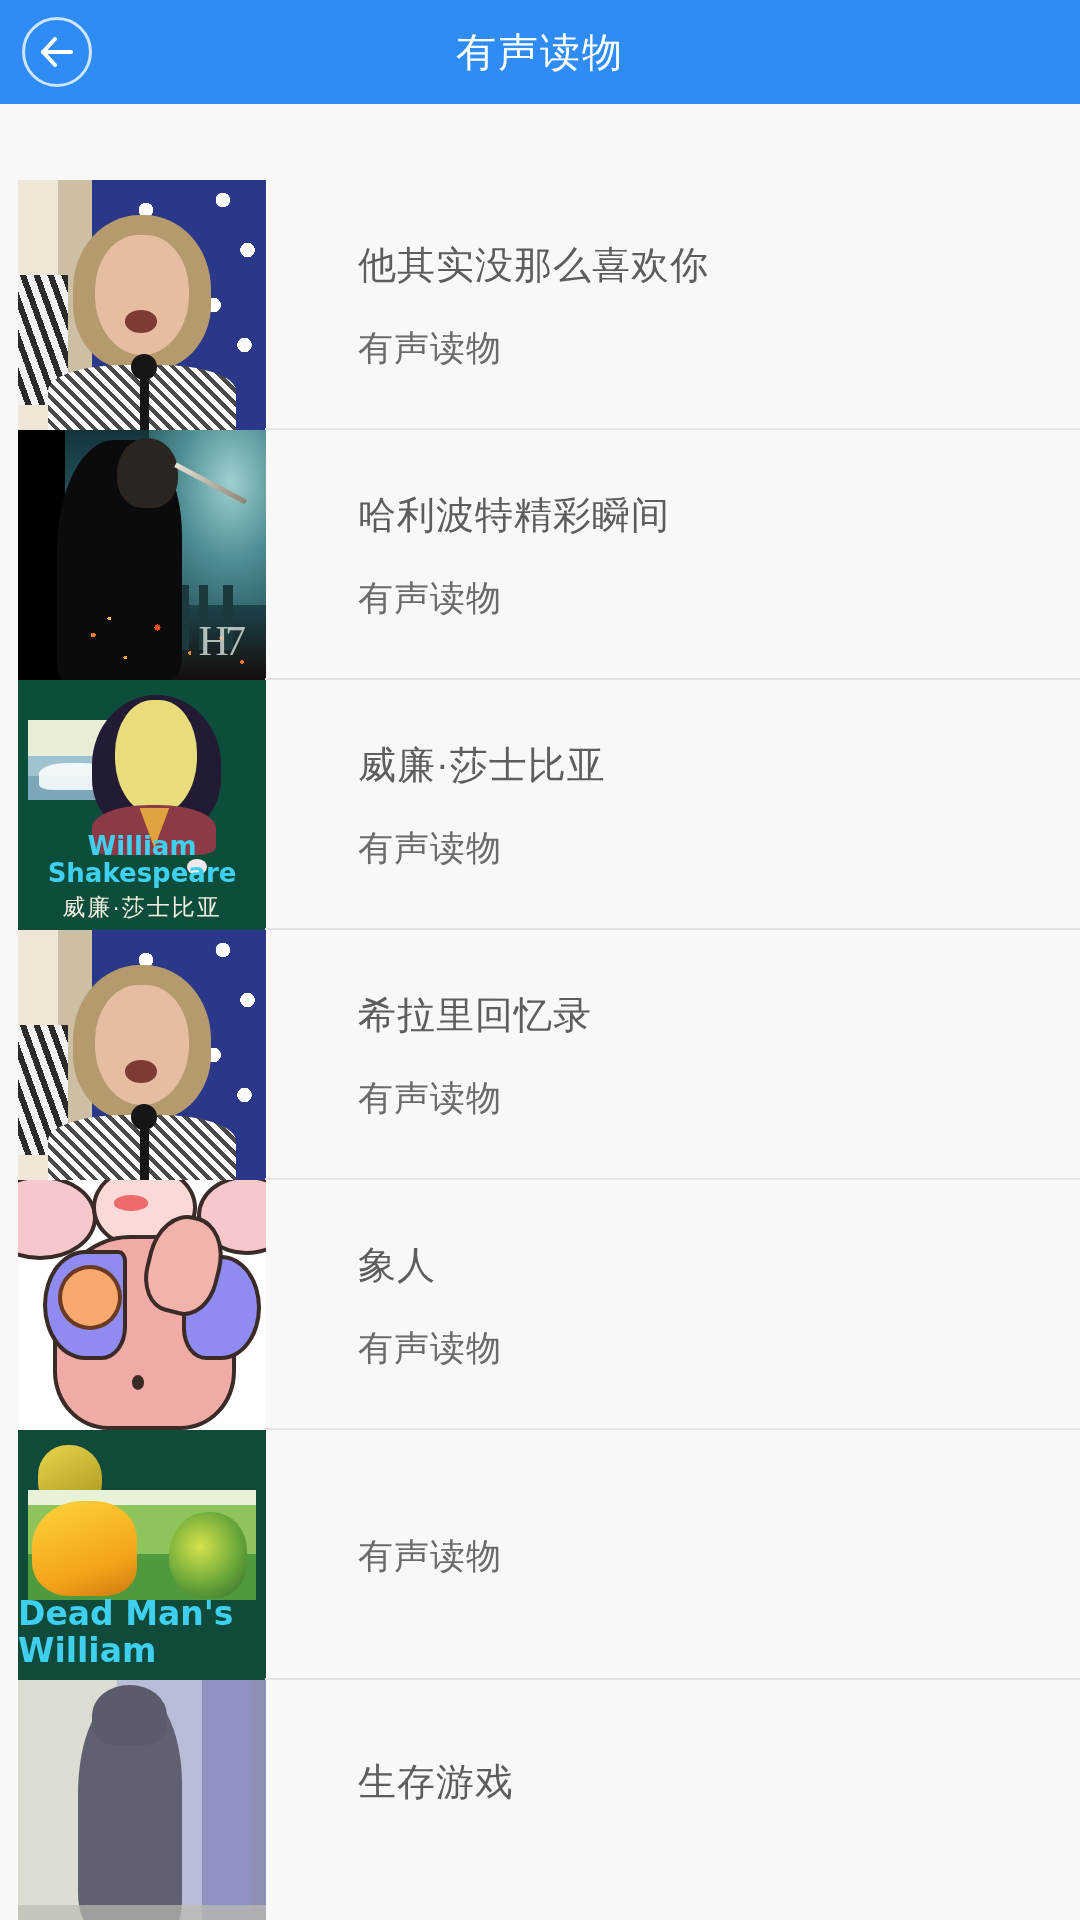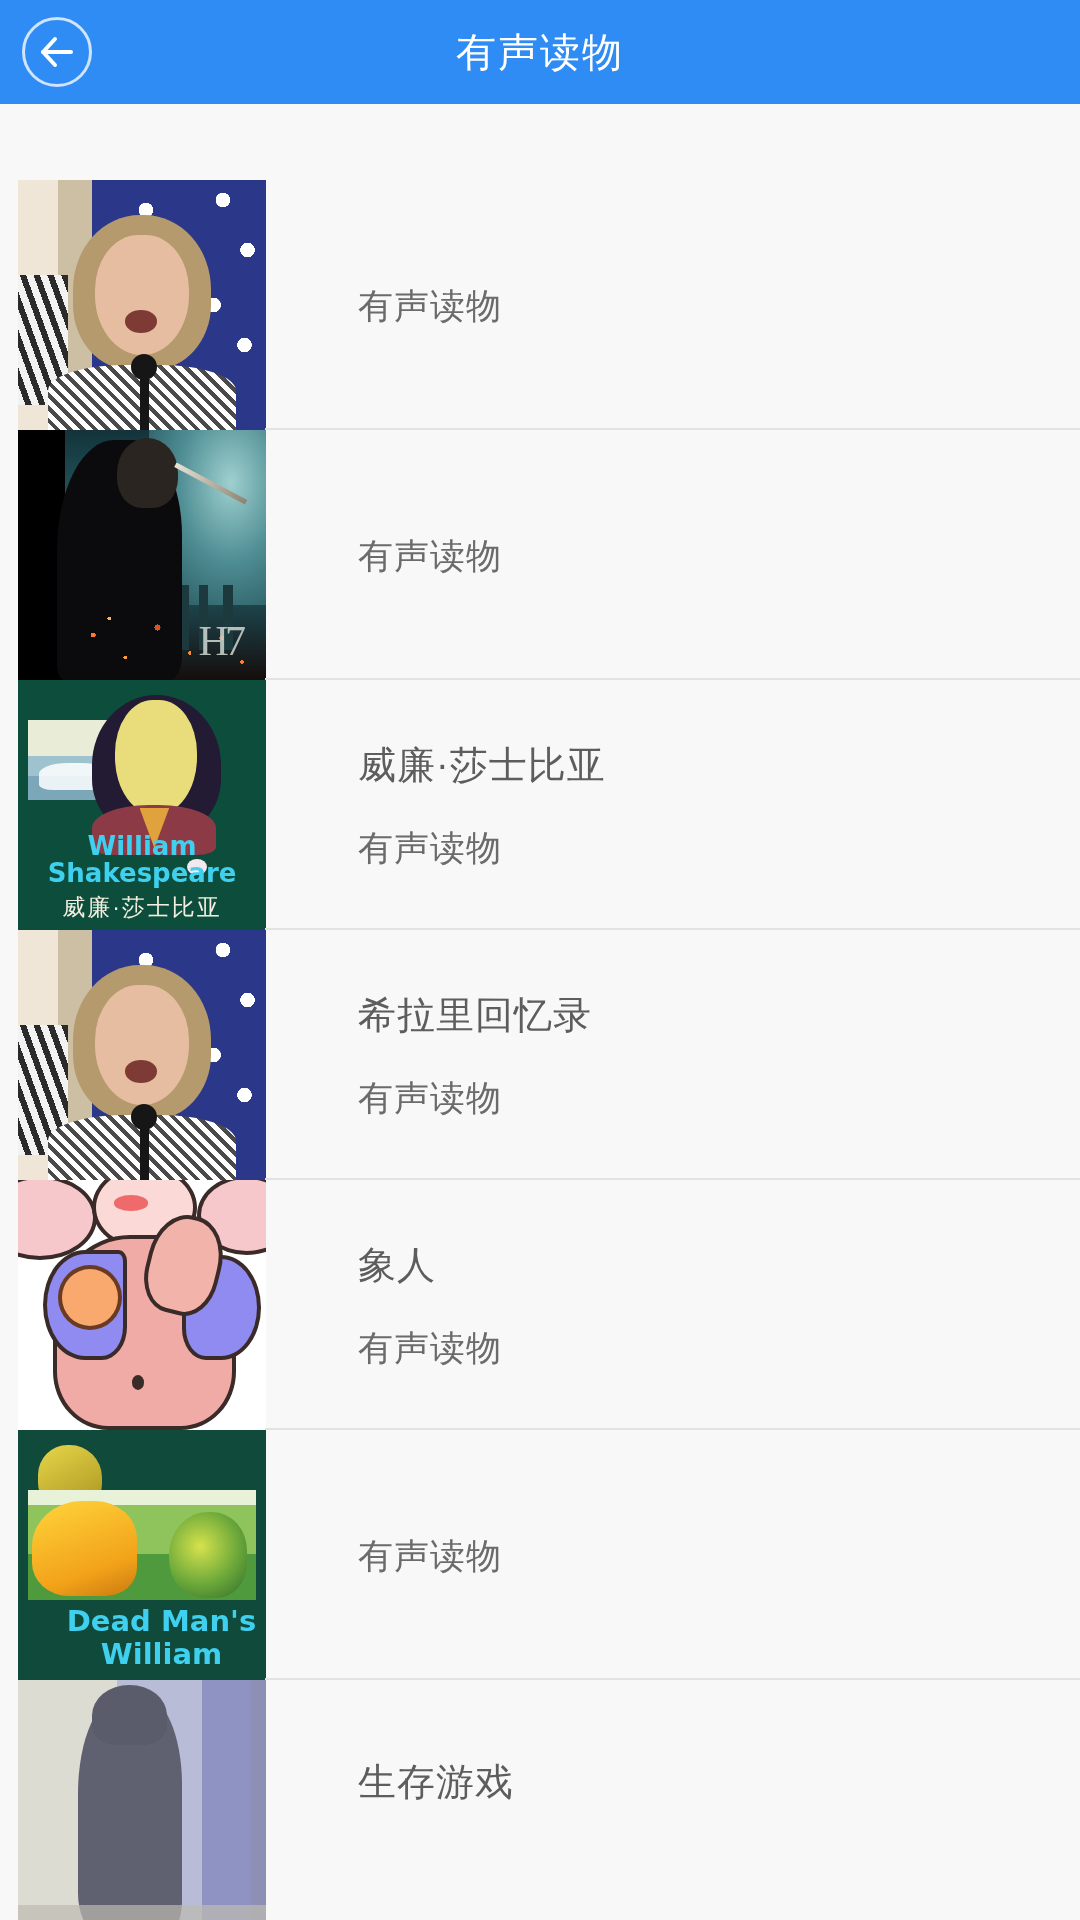--- a/index.html
+++ b/index.html
@@ -265,23 +265,22 @@
     background:radial-gradient(circle at 40% 40%, #d6e24c 0%, #6ba83a 55%, #2f6b2a 100%);
     border-radius:50% 45% 40% 45%;
   }
   .art-dead .head{
     position:absolute; left:8%; top:6%; width:26%; height:26%;
     background:linear-gradient(150deg,#e8d64a,#a9931f);
     border-radius:46% 50% 40% 42%;
   }
   .art-dead .title{
     position:absolute; left:0; right:0; bottom:4%;
-    text-align:center; color:#3fd0ef; font-size:29px; font-weight:600; line-height:1.12;
+    color:#3fd0ef; font-size:33px; font-weight:600; line-height:1.12;
     font-family:"DejaVu Sans", sans-serif;
-    padding-left:39px;
   }
 
   
   .art-survival { background:linear-gradient(90deg,#dcdcd2 0 40%, #b8bcd6 40% 78%, #8e8fb4 78% 100%); }
   .art-survival .wall{
     position:absolute; right:6%; top:0; width:20%; height:100%;
     background:#8f93c4;
   }
   .art-survival .silhouette{
     position:absolute; left:24%; top:6%; width:42%; height:94%;
@@ -320,38 +319,40 @@
           <div class="flagstars"></div>
             <div class="scarf"></div>
           <div class="hair"></div>
             <div class="face"></div>
             <div class="mouth"></div>
           <div class="body"></div>
             <div class="mic"></div>
         </div>
       </div>
       <div class="texts">
+        <div class="r-title">他其实没那么喜欢你</div>
         <div class="r-sub">有声读物</div>
       </div>
       <div class="sep"></div>
     </div>
 
     <div class="row">
       <div class="thumb">
         <div class="art art-hp">
           <div class="sky"></div>
             <div class="castle"></div>
           <div class="figure"></div>
             <div class="head"></div>
           <div class="wand"></div>
             <div class="embers"></div>
           <div class="h7">H7</div>
         </div>
       </div>
       <div class="texts">
+        <div class="r-title">哈利波特精彩瞬间</div>
         <div class="r-sub">有声读物</div>
       </div>
       <div class="sep"></div>
     </div>
 
     <div class="row">
       <div class="thumb">
         <div class="art art-shake">
           <div class="painting"></div>
           <div class="hair"></div>

